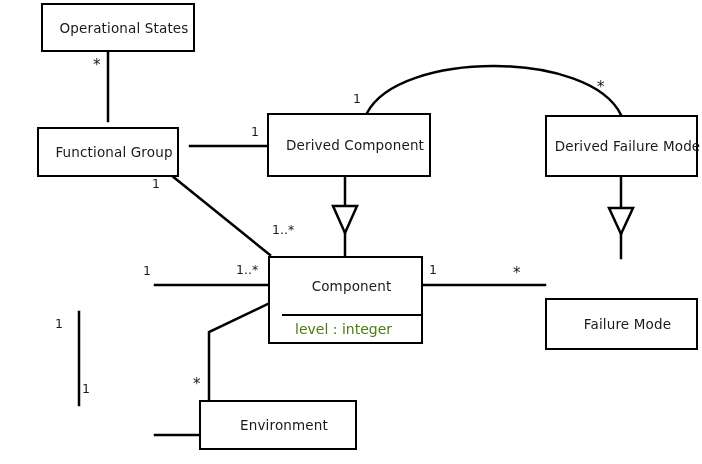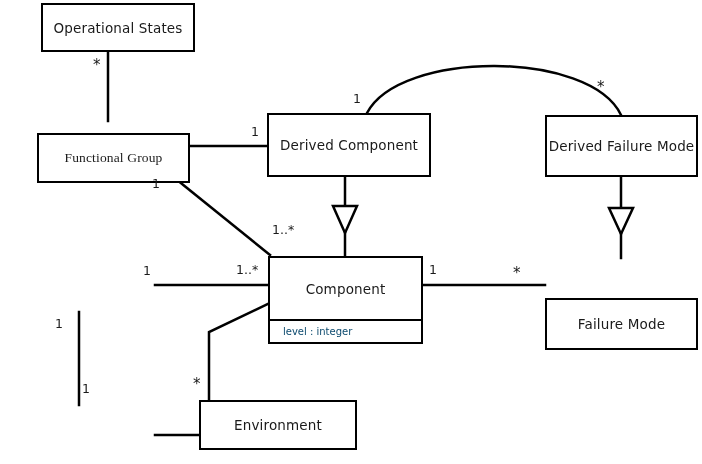--- a/index.html
+++ b/index.html
@@ -25,36 +25,37 @@
     pointer-events: none;
   }
   .uml-class {
     position: absolute;
     box-sizing: border-box;
     background: #ffffff;
     border: 2.5px solid #000000;
     display: flex;
     flex-direction: column;
     z-index: 5;
+    padding-left: 12px;
   }
   .cls-name {
     flex: 1 1 auto;
     display: flex;
     align-items: center;
     justify-content: center;
     font-size: 13.5px;
     color: #1a1a1a;
     letter-spacing: 0.15px;
     white-space: nowrap;
   }
   .cls-attrs {
     border-top: 2.5px solid #000000;
     padding: 5px 0 5px 13px;
-    font-size: 10px;
-    color: #0c4a6e;
+    font-size: 14px;
+    color: #4d7c0f;
     white-space: nowrap;
   }
   .mult {
     position: absolute;
     font-size: 12.5px;
     color: #1a1a1a;
     white-space: nowrap;
     z-index: 7;
     line-height: 1;
   }
@@ -95,21 +96,21 @@
       <path d="M 155 435 L 199 435"></path>
 
       <path d="M 209 400 L 209 332 L 270 303"></path>
     </g>
   </svg>
 
   <div class="uml-class" style="left:41px; top:3px; width:154px; height:49px;">
     <div class="cls-name">Operational States</div>
   </div>
 
-  <div class="uml-class" style="left:37px; top:133px; width:153px; height:50px;font-family:Liberation Serif, serif;">
+  <div class="uml-class" style="left:37px; top:127px; width:142px; height:50px;">
     <div class="cls-name">Functional Group</div>
   </div>
 
   <div class="uml-class" style="left:267px; top:113px; width:164px; height:64px;">
     <div class="cls-name">Derived Component</div>
   </div>
 
   <div class="uml-class" style="left:545px; top:115px; width:153px; height:62px;">
     <div class="cls-name">Derived Failure Mode</div>
   </div>

